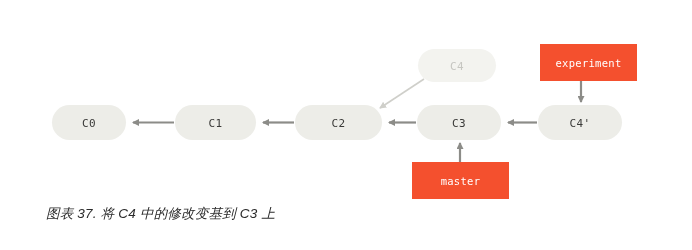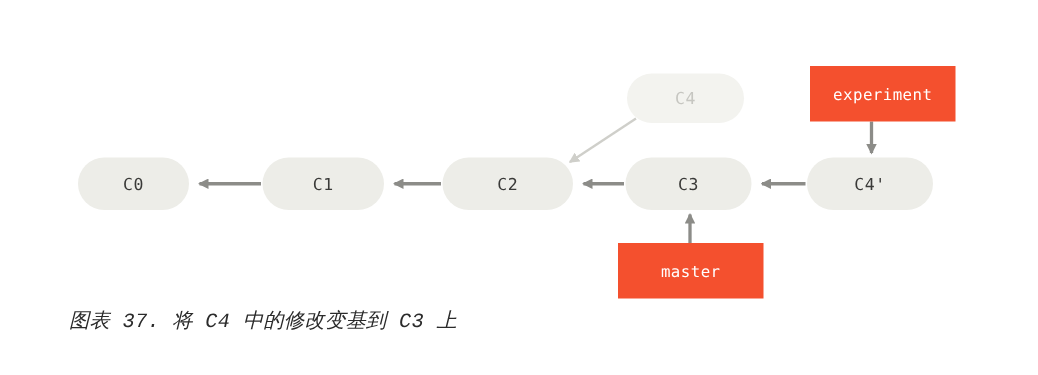--- a/index.html
+++ b/index.html
@@ -34,21 +34,21 @@
   .branch-label {
     font-family: "DejaVu Sans Mono", "Liberation Mono", monospace;
     font-size: 10.5px;
     fill: #ffffff;
     letter-spacing: 0.3px;
   }
   #caption {
     position: absolute;
     left: 46px;
     top: 205px;
-    font-family: Liberation Mono, monospace;
+    font-family: Liberation Sans, sans-serif;
     font-style: italic;
     font-size: 13.5px;
     color: #2b2b2b;
     white-space: nowrap;
     letter-spacing: 0.2px;
   }
 </style>
 </head>
 <body>
 

